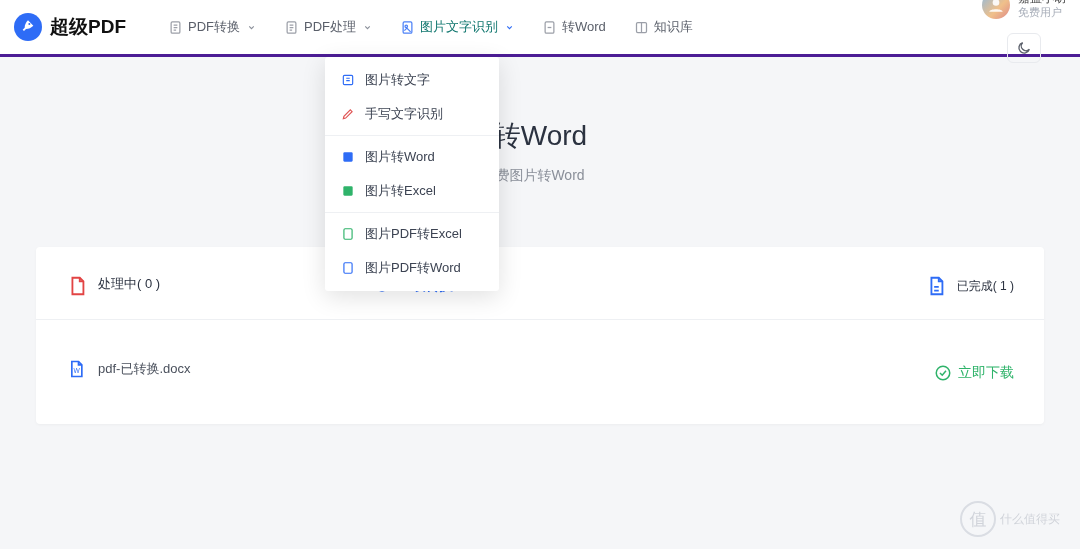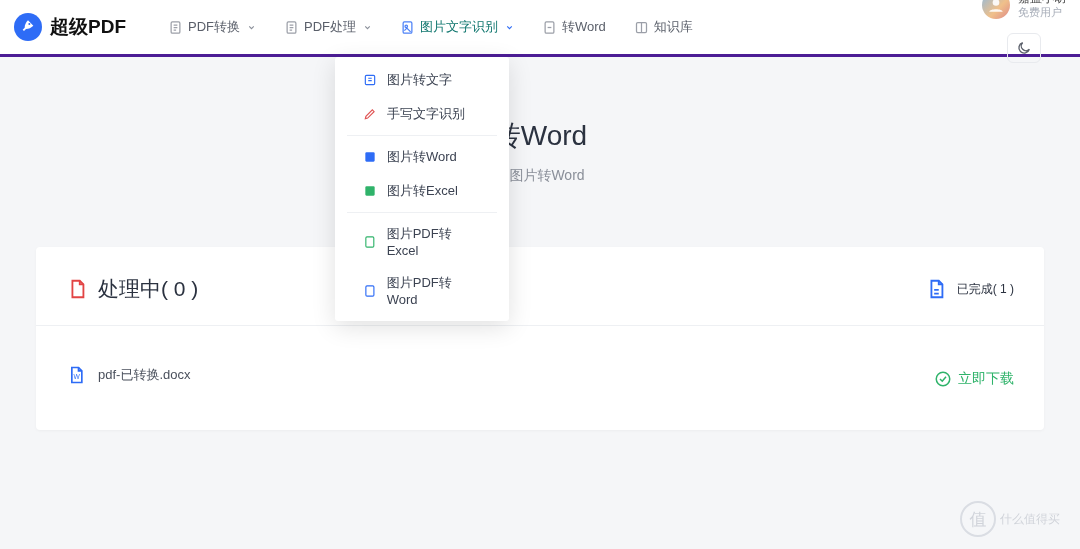--- a/index.html
+++ b/index.html
@@ -87,28 +87,28 @@
       height: 30px;
       border: 1px solid #e8eaee;
       border-radius: 6px;
       display: flex;
       align-items: center;
       justify-content: center;
       cursor: pointer;
     }
     .dropdown {
       position: absolute;
-      left: 335px;
+      left: 325px;
       top: 57px;
       width: 174px;
       background: #fff;
       border-radius: 3px;
       box-shadow: 0 6px 24px rgba(0,0,0,0.12);
       z-index: 200;
-      padding: 6px 12px;
+      padding: 6px 0;
     }
     .dropdown-sep {
       height: 1px;
       background: #eef0f3;
       margin: 4px 0;
     }
     .dropdown-item {
       display: flex;
       align-items: center;
       gap: 10px;
@@ -139,24 +139,23 @@
       box-shadow: 0 1px 3px rgba(0,0,0,0.04);
     }
     .panel-head {
       display: flex;
       align-items: center;
       padding: 28px 30px 22px 30px;
       border-bottom: 1px solid #eef0f3;
     }
     .processing {
       display: flex;
-      align-items: center;
       gap: 10px;
       color: #2b3240;
-      font-size: 21px;
+      font-size: 13px;
       font-weight: 500;
     }
     .continue {
       display: flex;
       align-items: center;
       gap: 8px;
       color: #2e6cf6;
       font-size: 14px;
       font-weight: 600;
       margin-left: 215px;

